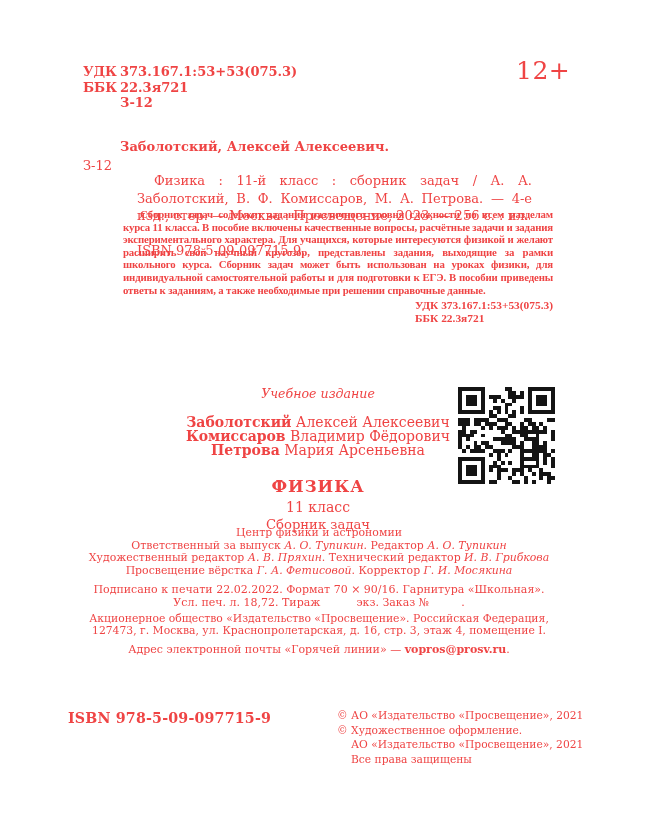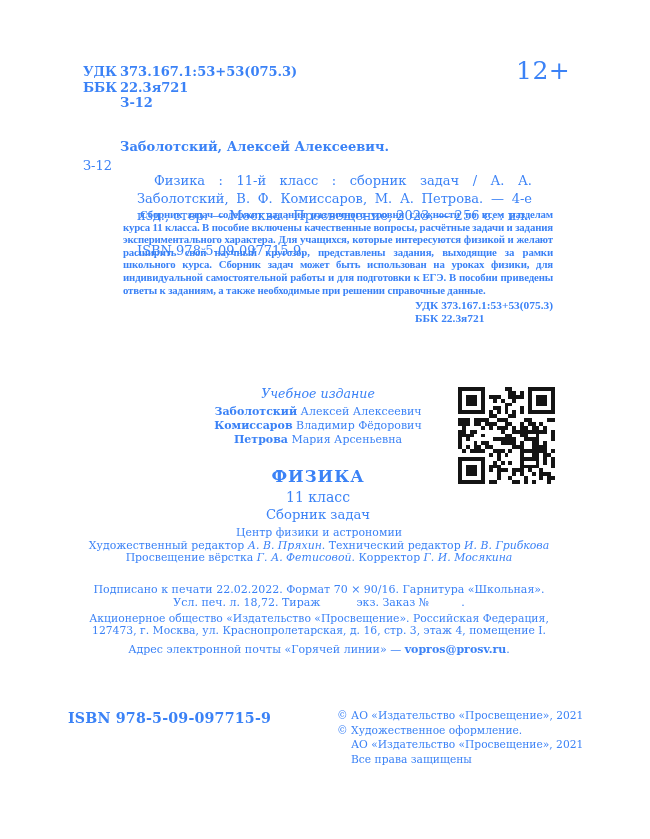--- a/index.html
+++ b/index.html
@@ -1,19 +1,19 @@
 <!DOCTYPE html>
 <html lang="ru"><head>
 <meta charset="utf-8">
 <style>
   html,body{margin:0;padding:0;background:#ffffff;}
   .page{
     position:relative;width:650px;height:839px;background:#ffffff;
     font-family:"DejaVu Serif","Liberation Serif",serif;
-    color:#3b82f6;overflow:hidden;border-radius:11px;
+    color:#ef4444;overflow:hidden;border-radius:11px;
   }
   .sec{position:absolute;}
 
   
   #top-codes{left:83px;top:64px;font-size:13px;line-height:15.5px;font-weight:bold;}
   .code-row{display:flex;}
   .code-lbl{width:37px;}
   #age{left:516px;top:56px;font-size:25px;font-weight:normal;letter-spacing:0.5px;}
 
   
@@ -25,21 +25,21 @@
 
   
   #annotation{left:123px;top:208px;width:430px;font-size:10.8px;line-height:12.6px;font-weight:bold;letter-spacing:-0.15px;font-family:Liberation Serif, serif;}
   #annotation p{margin:0;text-align:justify;text-indent:17px;}
   #ann-codes{text-align:right;margin-top:3px;}
   #ann-codes .inner{display:inline-block;text-align:left;font-size:11.4px;line-height:13px;letter-spacing:0;}
 
   
   #edition{left:85px;top:386px;width:466px;text-align:center;}
   .ed-kind{font-style:italic;font-size:12.6px;}
-  .ed-authors{margin-top:4px;font-size:11px;line-height:14.2px;}
+  .ed-authors{margin-top:14px;font-size:14px;line-height:14.2px;}
   .ed-title{margin-top:19px;font-size:16.5px;font-weight:bold;letter-spacing:1px;}
   .ed-grade{margin-top:3px;font-size:14px;}
   .ed-sub{margin-top:2px;font-size:13.2px;}
 
   
   #qr{left:458px;top:387px;width:97px;height:97px;}
 
   
   #credits{left:84px;top:527px;width:470px;text-align:center;font-size:10.9px;line-height:12.7px;}
   #credits .nm{font-style:italic;}
@@ -326,20 +326,21 @@
         <path fill-rule="evenodd" d="M18 0h7v7h-7z M19 1v5h5v-5z"></path>
         <rect x="20" y="2" width="3" height="3"></rect>
         <path fill-rule="evenodd" d="M0 18h7v7h-7z M1 19v5h5v-5z"></path>
         <rect x="2" y="20" width="3" height="3"></rect>
         <path fill-rule="evenodd" d="M16 16h5v5h-5z M17 17v3h3v-3z"></path>
         <rect x="18" y="18" width="1" height="1"></rect>
       </svg></div>
 
   <div class="sec" id="credits">
     <div>Центр физики и астрономии</div>
+    <div><span>Ответственный за выпуск </span><span class="nm">А. О. Тупикин</span><span>. Редактор </span><span class="nm">А. О. Тупикин</span></div>
     <div><span>Художественный редактор </span><span class="nm">А. В. Пряхин</span><span>. Технический редактор </span><span class="nm">И. В. Грибкова</span></div>
     <div><span>Просвещение вёрстка </span><span class="nm">Г. А. Фетисовой</span><span>. Корректор </span><span class="nm">Г. И. Мосякина</span></div>
   </div>
 
   <div class="sec" id="imprint">
     <div>Подписано к печати 22.02.2022. Формат 70 × 90/16. Гарнитура «Школьная».</div>
     <div>
       <span>Усл. печ. л. 18,72. Тираж</span><span class="gap-a"></span><span>экз. Заказ №</span><span class="gap-b"></span><span>.</span>
     </div>
   </div>

